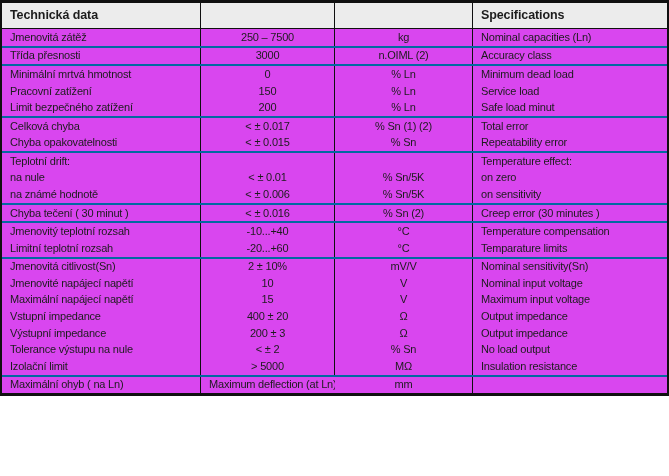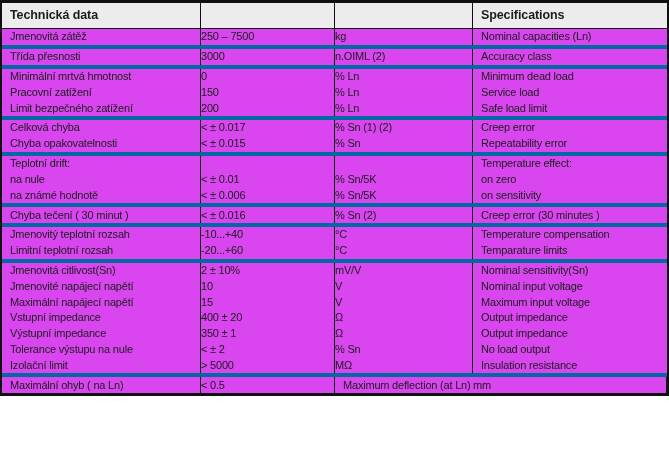--- a/index.html
+++ b/index.html
@@ -32,32 +32,32 @@
     grid-template-columns: 199px 134px 138px 1fr;
     align-items: stretch;
     min-height: 0;
   }
   .row.header {
     flex: 0 0 25px;
     background: #ececec;
     border-bottom: 1px solid #101010;
   }
   .row.divider {
-    border-bottom: 4px solid #0369a1;
+    border-bottom: 2px solid #0369a1;
   }
   .cell {
     display: flex;
     align-items: center;
     box-sizing: border-box;
     overflow: hidden;
     white-space: nowrap;
   }
   .c1, .c2, .c3 { border-right: 1px solid #101010; }
   .c1, .c4 { padding-left: 8px; }
-  .c2, .c3 { }
+  .c2, .c3 { justify-content: center; }
   .t {
     font-size: 11px;
     letter-spacing: -0.2px;
     line-height: 1;
   }
   .b { font-weight: normal; }
   .row.header .t {
     font-size: 12.5px;
     font-weight: bold;
     letter-spacing: -0.1px;
@@ -153,38 +153,38 @@
       <span class="t">Limit bezpečného zatížení</span>
           <span class="t b"></span>
     </div>
     <div class="cell c2">
       <span class="t">200</span>
     </div>
     <div class="cell c3">
       <span class="t">% Ln</span>
     </div>
     <div class="cell c4">
-      <span class="t">Safe load limit</span>
+      <span class="t">Safe load minut</span>
           <span class="t b"></span>
     </div>
   </div>
 
   <div class="row">
     <div class="cell c1">
       <span class="t">Celková chyba</span>
           <span class="t b"></span>
     </div>
     <div class="cell c2">
       <span class="t">&lt; ± 0.017</span>
     </div>
     <div class="cell c3">
       <span class="t">% Sn (1) (2)</span>
     </div>
     <div class="cell c4">
-      <span class="t">Creep error</span>
+      <span class="t">Total error</span>
           <span class="t b"></span>
     </div>
   </div>
 
   <div class="row divider">
     <div class="cell c1">
       <span class="t">Chyba opakovatelnosti</span>
           <span class="t b"></span>
     </div>
     <div class="cell c2">
@@ -368,21 +368,21 @@
           <span class="t b"></span>
     </div>
   </div>
 
   <div class="row">
     <div class="cell c1">
       <span class="t">Výstupní impedance</span>
           <span class="t b"></span>
     </div>
     <div class="cell c2">
-      <span class="t">350 ± 1</span>
+      <span class="t">200 ± 3</span>
     </div>
     <div class="cell c3">
       <span class="t">Ω</span>
     </div>
     <div class="cell c4">
       <span class="t">Output impedance</span>
           <span class="t b"></span>
     </div>
   </div>
 
@@ -417,23 +417,20 @@
     <div class="cell c4">
       <span class="t">Insulation resistance</span>
           <span class="t b"></span>
     </div>
   </div>
 
   <div class="row">
     <div class="cell c1">
       <span class="t">Maximální ohyb ( na Ln)</span>
           <span class="t b"></span>
-    </div>
-    <div class="cell c2">
-      <span class="t">&lt; 0.5</span>
     </div>
     <div class="cell c4">
       <span class="t">Maximum deflection (at Ln)</span>
           <span class="t b"></span>
     </div>
     <div class="cell c3">
       <span class="t">mm</span>
     </div>
   </div>
 </div>

